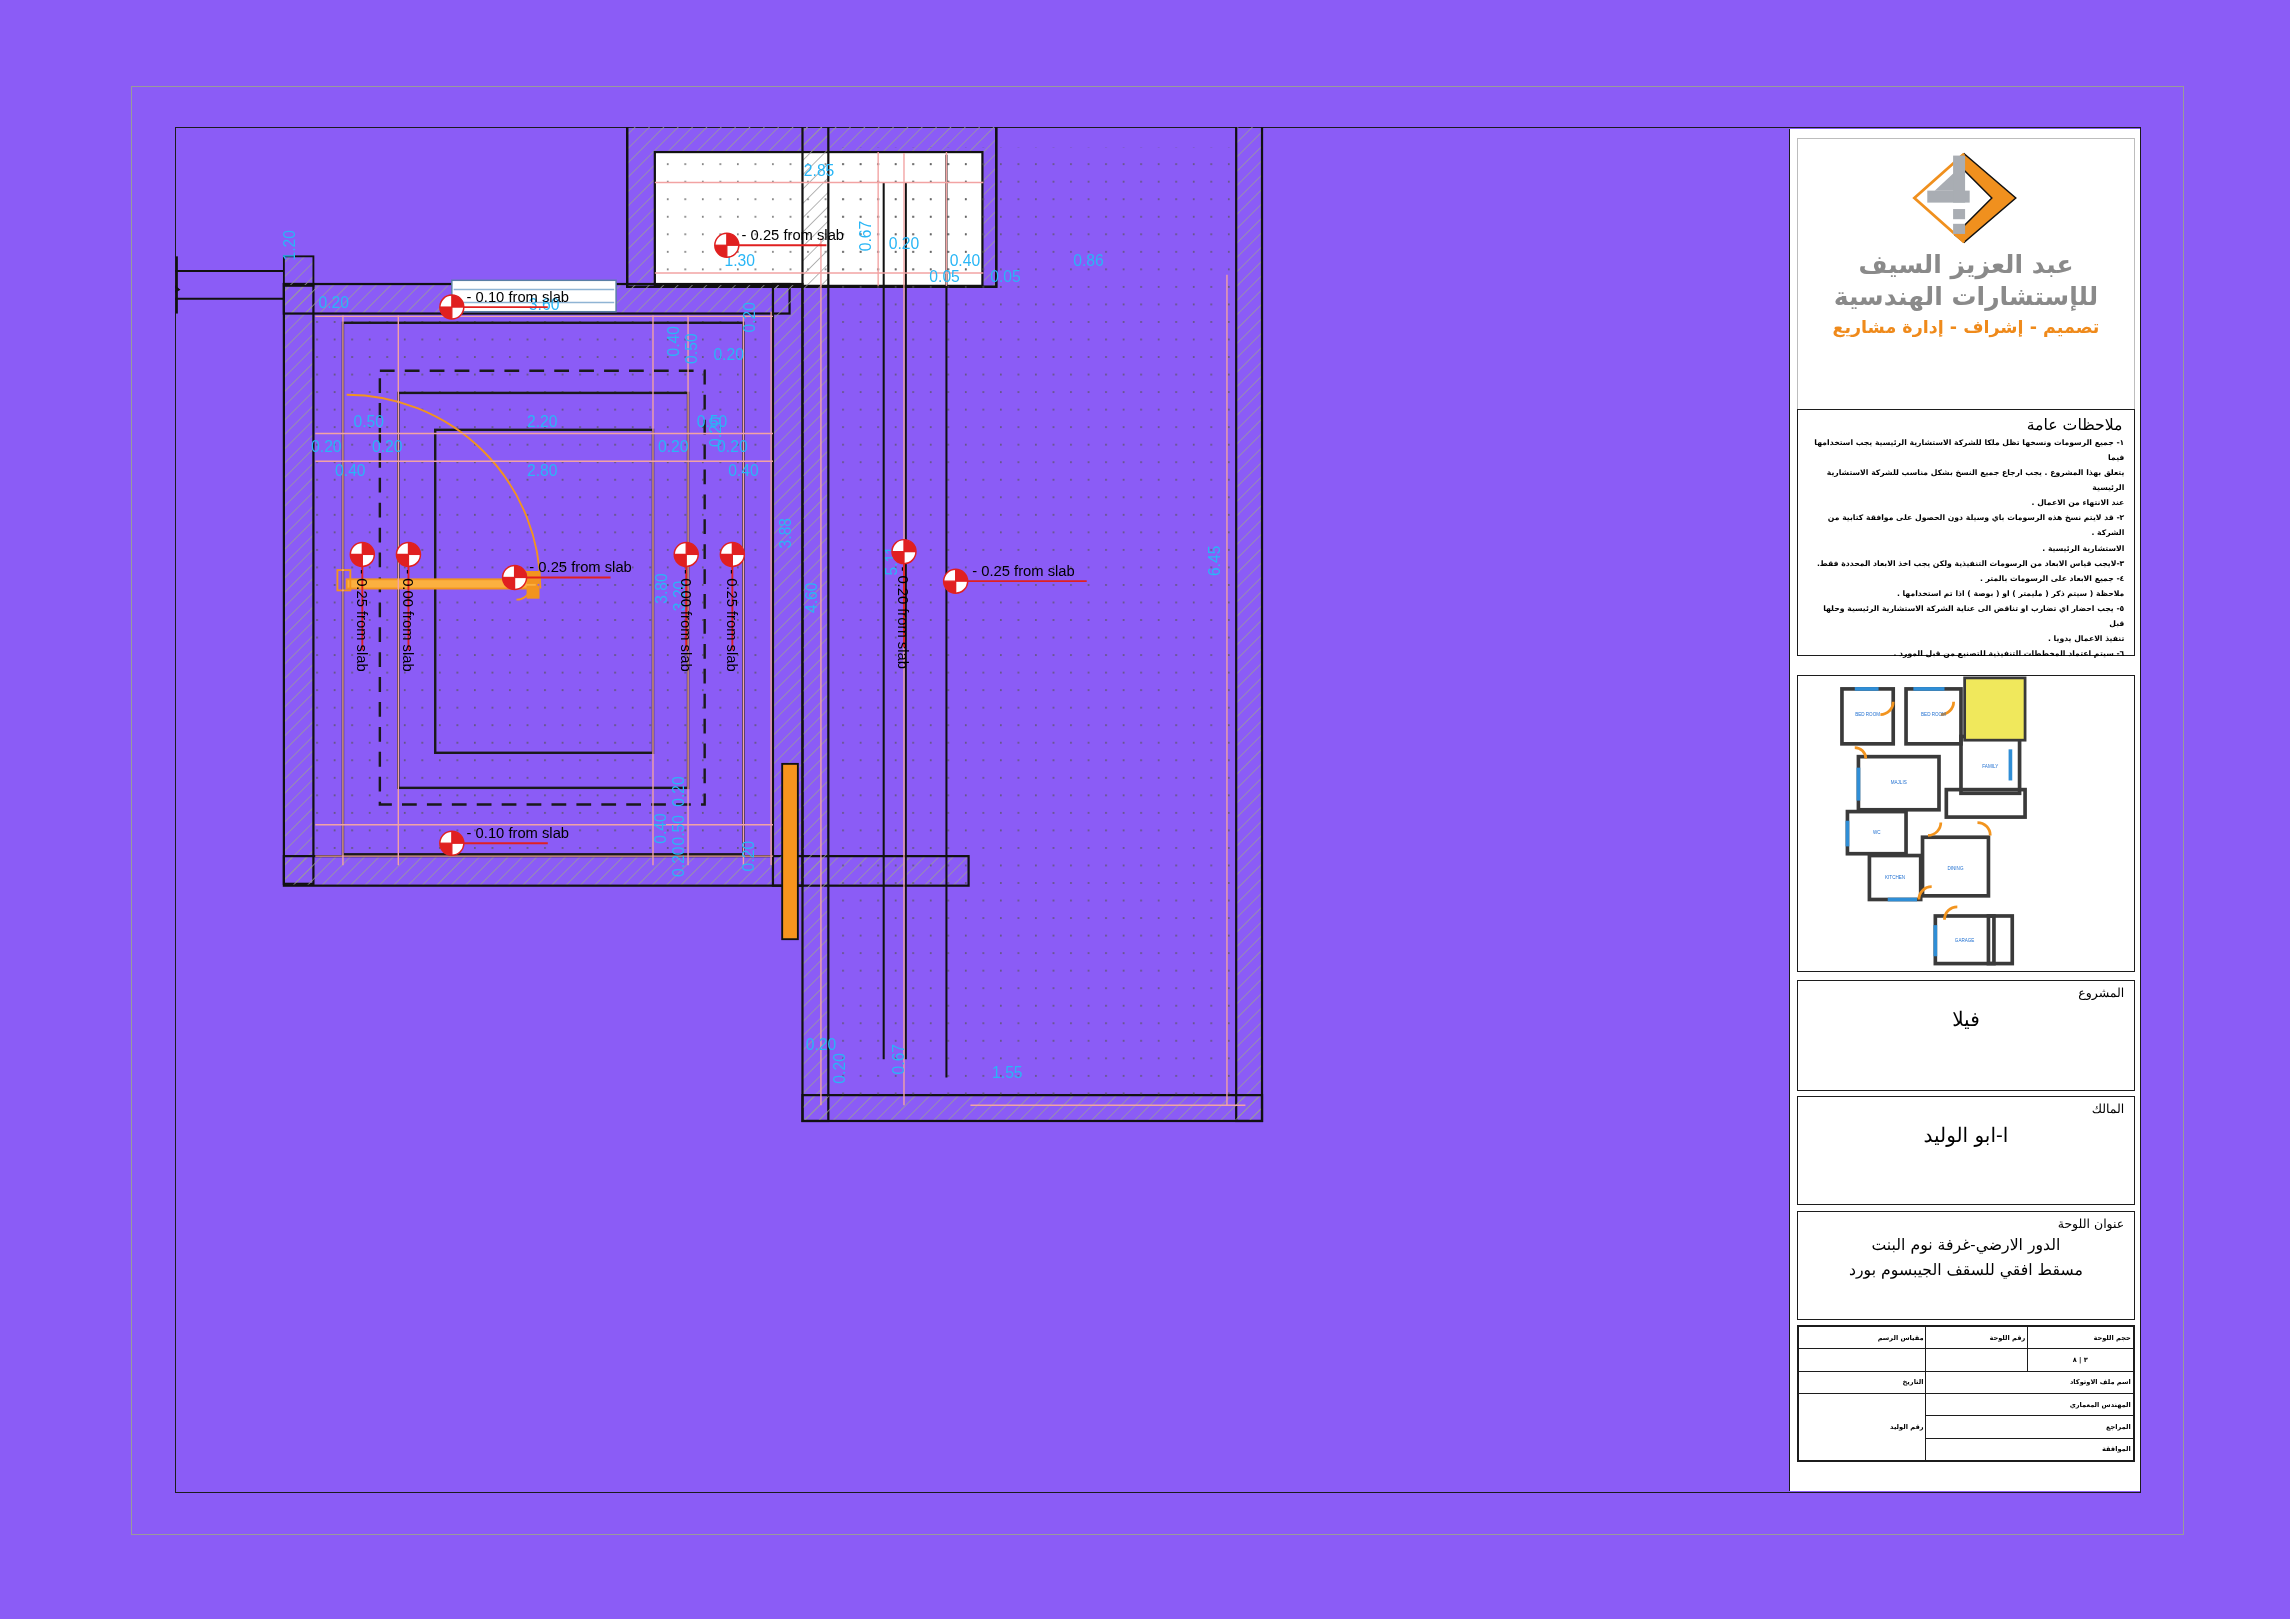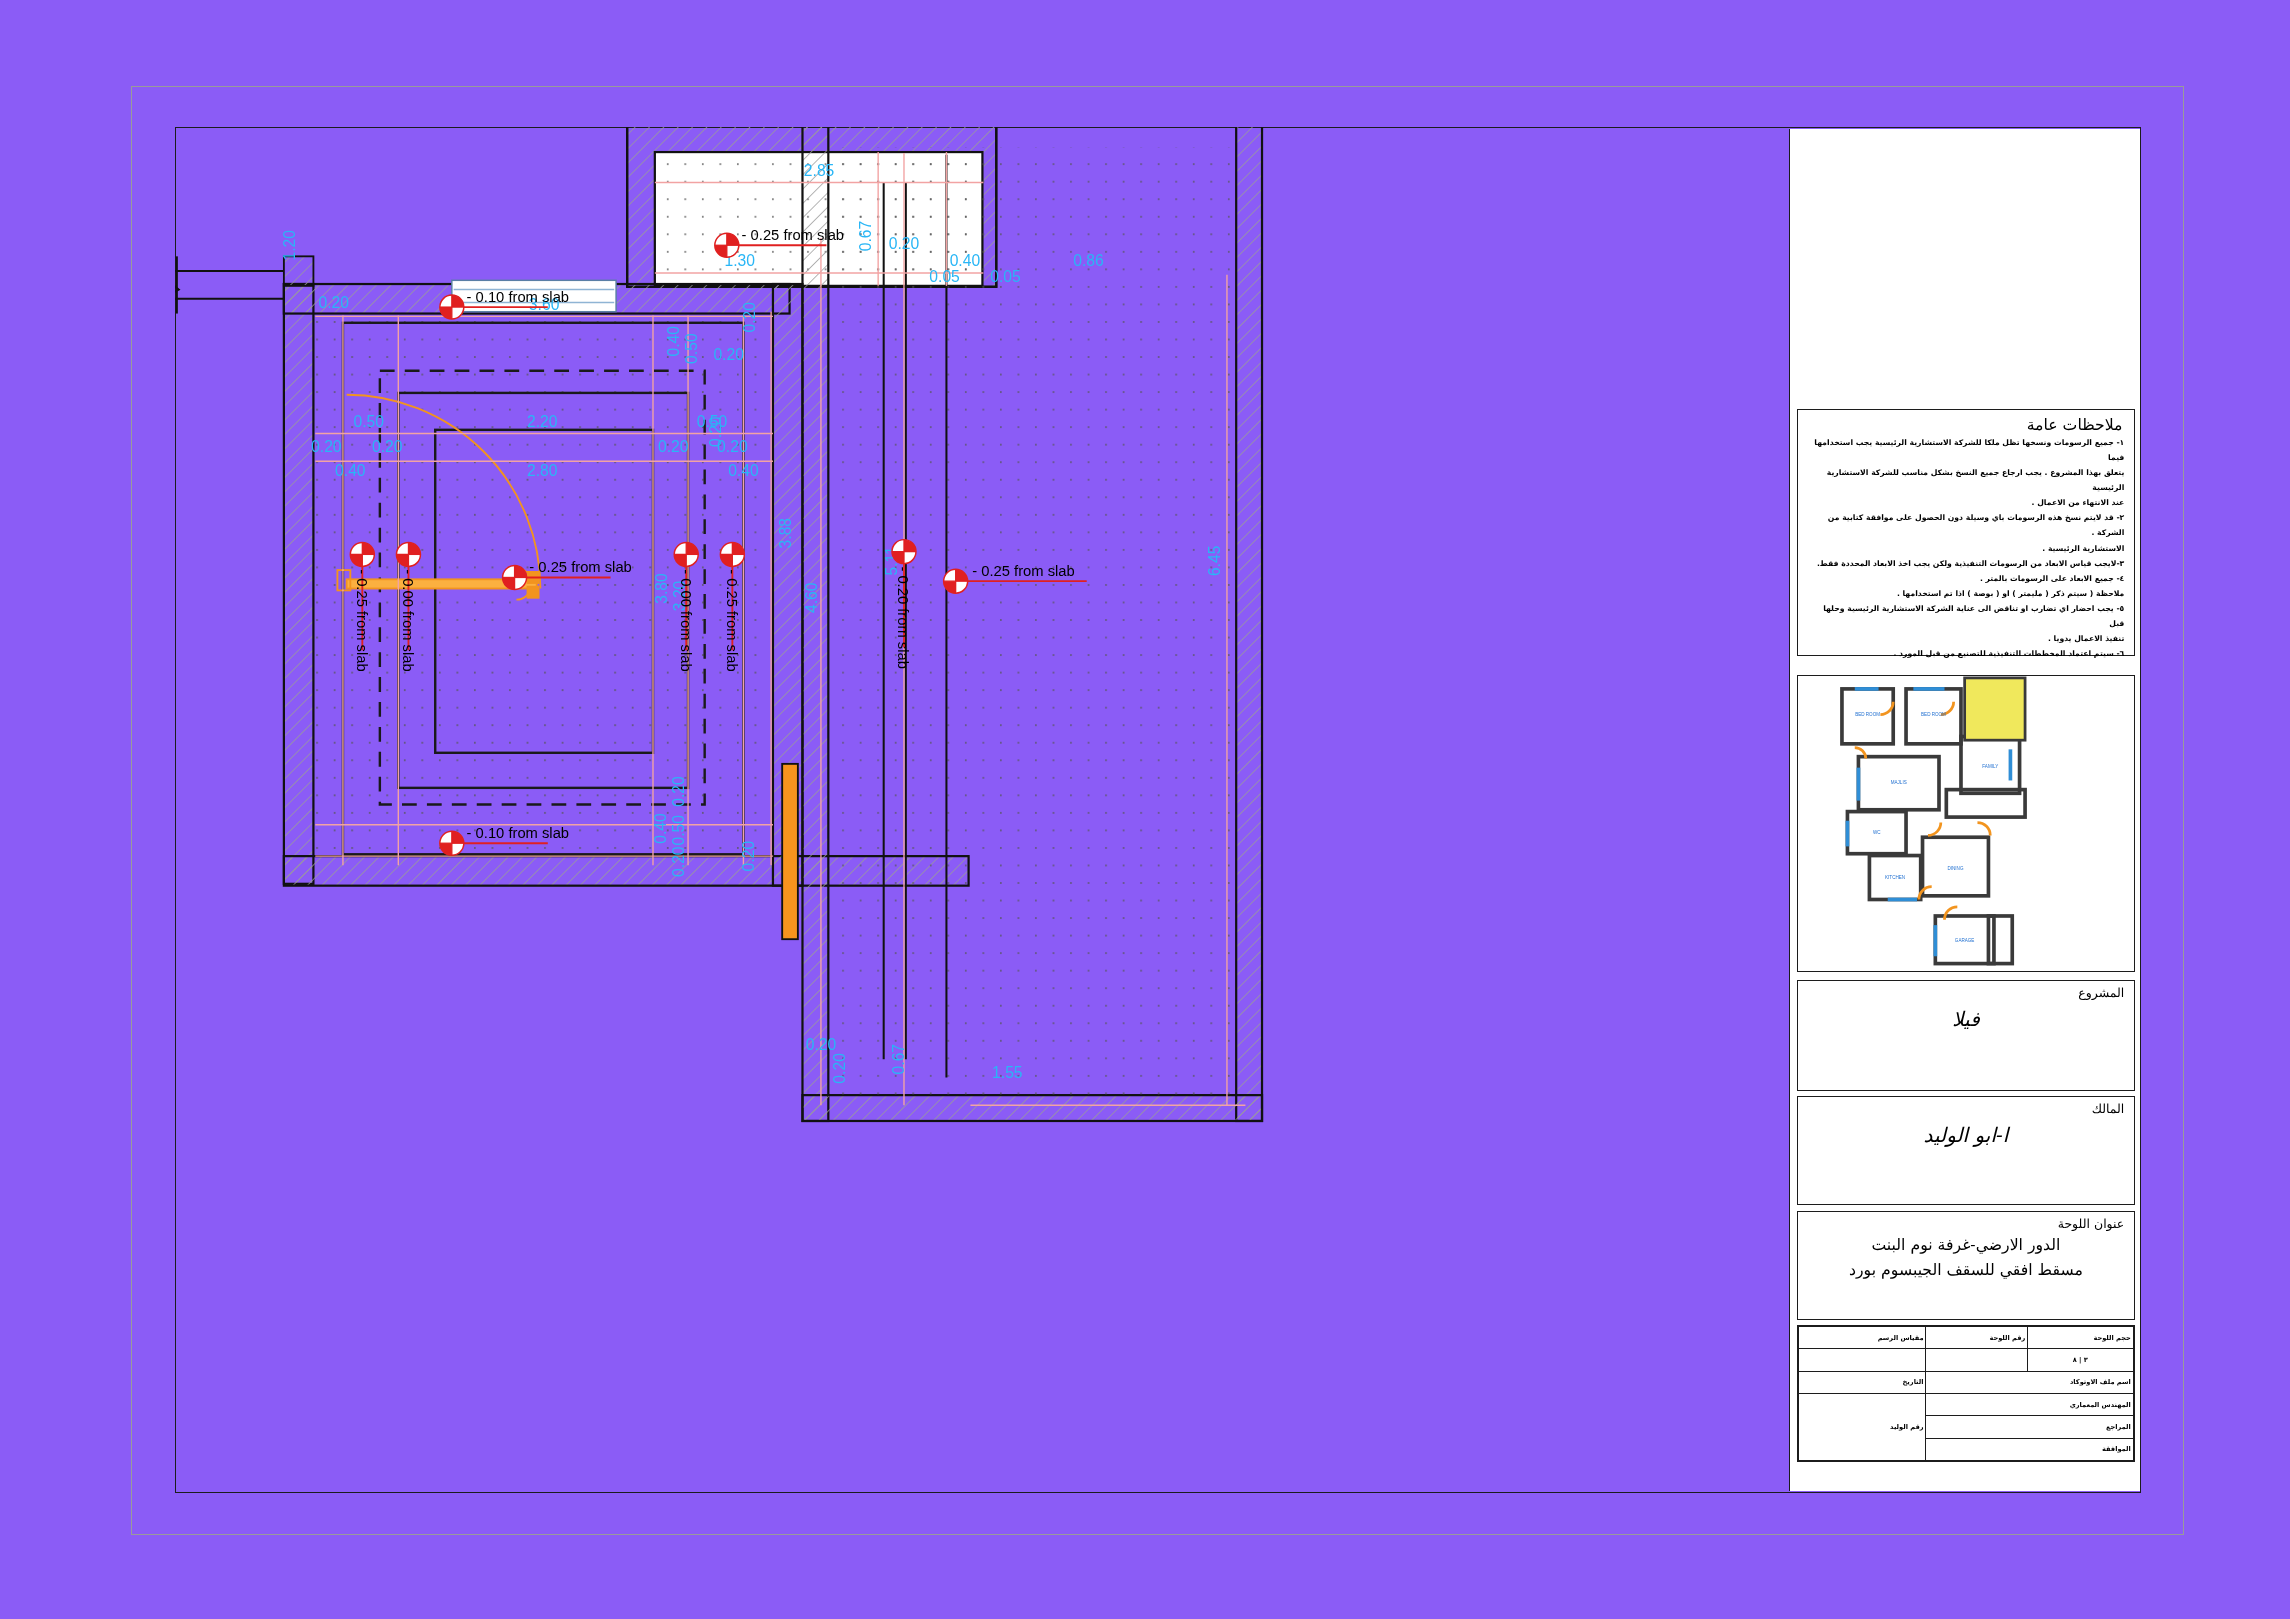--- a/index.html
+++ b/index.html
@@ -89,21 +89,20 @@
     direction: rtl; text-align: right;
     font-family: "DejaVu Serif", serif;
     font-size: 12.5px; color: #000;
     padding: 3.7px 9.2px 0 0;
   }
   .tb-value {
     direction: rtl; text-align: center;
     font-family: "DejaVu Serif", serif;
     font-size: 20px; color: #000;
     padding-top: 7.4px;
-    font-style: italic;
   }
   .tb-value-sm {
     direction: rtl; text-align: center;
     font-family: "DejaVu Serif", serif;
     font-size: 15.7px; color: #000;
     line-height: 1.35; padding-top: 3.7px;
   }
 
   
   #tb-table table {
@@ -387,20 +386,36 @@
           <line x1="-13" y1="0" x2="13" y2="0" stroke="#e02020" stroke-width="1.4"></line>
           <line x1="0" y1="-13" x2="0" y2="13" stroke="#e02020" stroke-width="1.4"></line>
           <text x="18" y="-6" fill="#000" font-family="Liberation Sans, sans-serif" font-size="16">- 0.25 from slab</text>
         </g>
       </g>
     </svg>
   </div>
 
   <div id="title-block">
 
+    <div class="tb-cell" id="tb-logo">
+      <div class="logo-wrap">
+        <svg class="logo-mark" viewBox="0 0 128 104">
+          <path d="M62 4 L118 52 L62 100 L52 92 L92 52 L52 12 Z" fill="#f0901e" stroke="#111" stroke-width="1.6"></path>
+          <path d="M62 4 L8 52 L62 100" fill="none" stroke="#f0901e" stroke-width="3"></path>
+          <path d="M58 10 L58 44 L30 44 L58 18 Z" fill="#a9adb3"></path>
+          <rect x="22" y="44" width="46" height="13" fill="#a9adb3"></rect>
+          <rect x="50" y="6" width="13" height="51" fill="#a9adb3"></rect>
+          <rect x="50" y="64" width="13" height="11" fill="#a9adb3"></rect>
+          <rect x="50" y="80" width="13" height="11" fill="#a9adb3"></rect>
+        </svg>
+        <div class="logo-line1">عبد العزيز السيف</div>
+        <div class="logo-line2">للإستشارات الهندسية</div>
+        <div class="logo-line3">تصميم - إشراف - إدارة مشاريع</div>
+      </div>
+    </div>
 
     <div class="tb-cell" id="tb-notes">
       <div class="notes-title">ملاحظات عامة</div>
       <div class="notes-list">
         <div class="note-item">١- جميع الرسومات ونسخها تظل ملكا للشركة الاستشارية الرئيسية يجب استخدامها فيما</div>
         <div class="note-item">يتعلق بهذا المشروع . يجب ارجاع جميع النسخ بشكل مناسب للشركة الاستشارية الرئيسية</div>
         <div class="note-item note-center">عند الانتهاء من الاعمال .</div>
         <div class="note-item">٢- قد لايتم نسخ هذه الرسومات باي وسيلة دون الحصول على موافقة كتابية من الشركة .</div>
         <div class="note-item note-center">الاستشارية الرئيسية .</div>
         <div class="note-item note-center">٣-لايجب قياس الابعاد من الرسومات التنفيذية ولكن يجب اخذ الابعاد المحددة فقط.</div>

